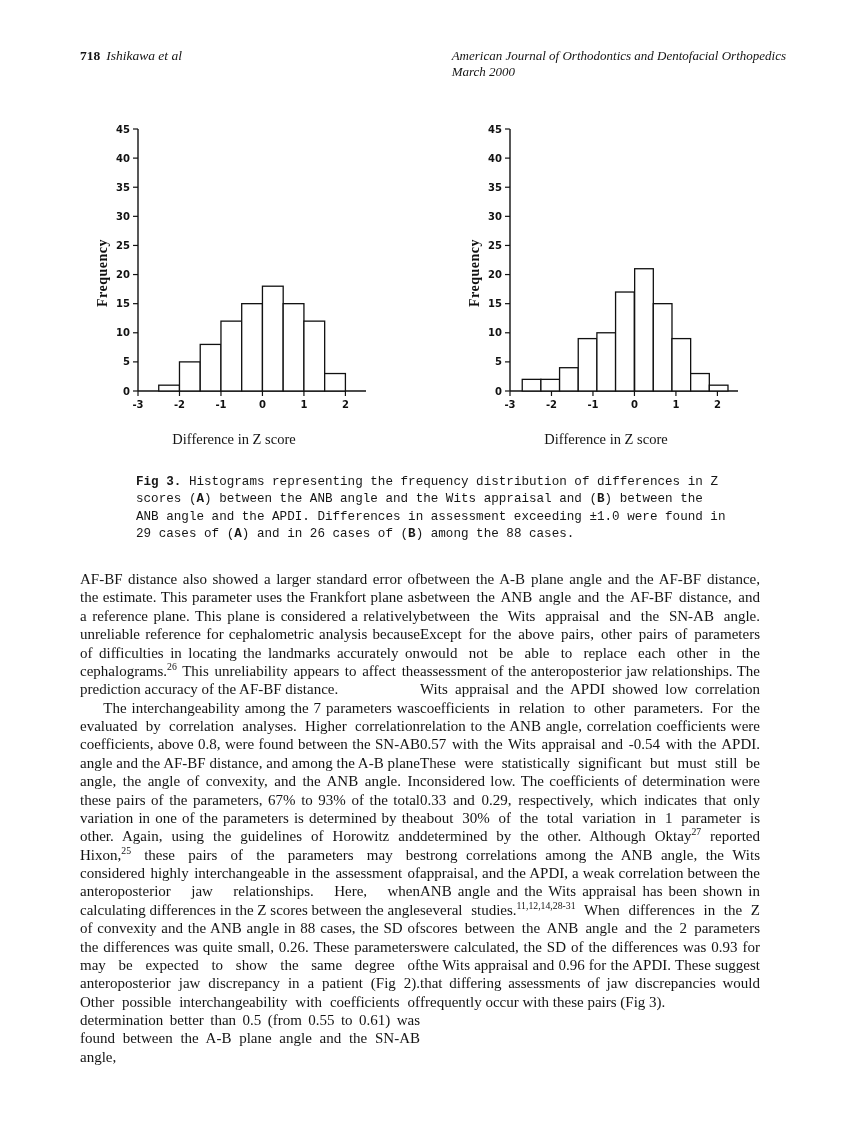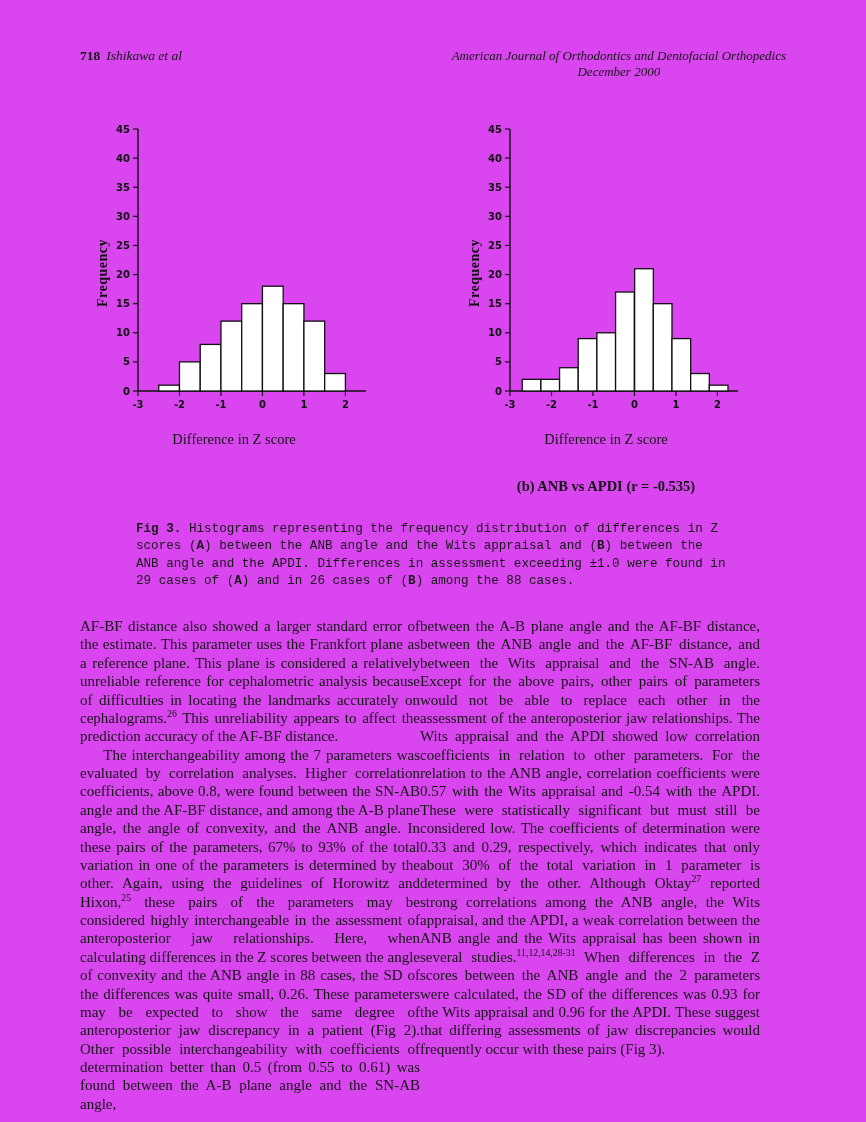--- a/index.html
+++ b/index.html
@@ -1,25 +1,25 @@
 <!DOCTYPE html>
 <html><head>
 <meta charset="utf-8">
 <style>
   html,body { margin:0; padding:0; background:#e8e8e8; }
   .page {
-    width:866px; height:1122px; margin:0 auto; background:#d946ef;
+    width:866px; height:1122px; margin:0 auto; background:#ffffff;
     box-sizing:border-box; padding:48px 80px 30px 80px;
     font-family:"Liberation Serif", serif; color:#141414; position:relative; overflow:hidden;
   }
   
   .header { display:flex; justify-content:space-between; align-items:flex-start; font-size:13.5px; }
   .pageno { font-weight:bold; margin-right:6px; }
   .authors { font-style:italic; }
-  .h-right { text-align:center; line-height:1.25; }
+  .h-right { text-align:left; line-height:1.25; }
   .journal { font-style:italic; font-size:13px; }
   .issue { font-style:italic; font-size:13px; }
 
   
   .figure-area { display:flex; gap:72px; margin-top:40px; padding-left:4px; }
   .chart-block { width:300px; text-align:center; }
   .chart-canvas { width:280px; height:300px; margin:0 auto; }
   .chart-canvas svg { display:block; }
   .chart-canvas text.tick { font:bold 10px "DejaVu Sans", sans-serif; fill:#111; }
   .chart-canvas text.ylab { font:bold 14px "Liberation Serif", serif; fill:#111; letter-spacing:.5px; }
@@ -46,21 +46,21 @@
 <body>
 
 <div class="page">
 
   <div class="header">
     <div>
       <span class="pageno">718</span><span class="authors">Ishikawa et al</span>
     </div>
     <div class="h-right">
       <div class="journal">American Journal of Orthodontics and Dentofacial Orthopedics</div>
-      <div class="issue">December 2000</div>
+      <div class="issue">March 2000</div>
     </div>
   </div>
 
   <div class="figure-area">
     <div class="chart-block">
       <div class="chart-canvas">
           <svg width="280" height="300">
             <line x1="44" y1="8" x2="44" y2="270" stroke="#111" stroke-width="1.4"></line>
             <line x1="44" y1="270" x2="272" y2="270" stroke="#111" stroke-width="1.4"></line>
             <line x1="39" y1="270" x2="44" y2="270" stroke="#111" stroke-width="1.2"></line>
@@ -154,21 +154,20 @@
             <rect x="149.57037037037037" y="171.0222222222222" width="18.666666666666657" height="98.97777777777779" fill="#ffffff" stroke="#111" stroke-width="1.3"></rect>
             <rect x="168.65185185185186" y="147.73333333333332" width="18.666666666666657" height="122.26666666666668" fill="#ffffff" stroke="#111" stroke-width="1.3"></rect>
             <rect x="187.31851851851852" y="182.66666666666669" width="18.666666666666657" height="87.33333333333331" fill="#ffffff" stroke="#111" stroke-width="1.3"></rect>
             <rect x="205.98518518518517" y="217.60000000000002" width="18.666666666666686" height="52.39999999999998" fill="#ffffff" stroke="#111" stroke-width="1.3"></rect>
             <rect x="224.65185185185186" y="252.53333333333333" width="18.66666666666663" height="17.46666666666667" fill="#ffffff" stroke="#111" stroke-width="1.3"></rect>
             <rect x="243.3185185185185" y="264.17777777777775" width="18.666666666666686" height="5.822222222222251" fill="#ffffff" stroke="#111" stroke-width="1.3"></rect>
             <text x="13" y="152.10000000000002" text-anchor="middle" class="ylab" transform="rotate(-90 13 152.10000000000002)">Frequency</text>
           </svg>
         </div>
       <div class="xlabel">Difference in Z score</div>
-      <div class="chart-title">(b) ANB vs APDI  (r = -0.535)</div>
     </div>
   </div>
 
   <div class="fig-caption"><span class="b">Fig 3.</span><span> Histograms representing the frequency distribution of differences in Z scores (</span><span class="b">A</span><span>) between the ANB angle and the Wits appraisal and (</span><span class="b">B</span><span>) between the ANB angle and the APDI. Differences in assessment exceeding ±1.0 were found in 29 cases of (</span><span class="b">A</span><span>) and in 26 cases of (</span><span class="b">B</span><span>) among the 88 cases.</span></div>
 
   <div class="columns">
     <div class="col">
       <p><span>AF-BF distance also showed a larger standard error of the estimate. This parameter uses the Frankfort plane as a reference plane. This plane is considered a relatively unreliable reference for cephalometric analysis because of difficulties in locating the landmarks accurately on cephalograms.</span><sup>26</sup><span> This unreliability appears to affect the prediction accuracy of the AF-BF distance.</span></p>
       <p class="indent"><span>The interchangeability among the 7 parameters was evaluated by correlation analyses. Higher correlation coefficients, above 0.8, were found between the SN-AB angle and the AF-BF distance, and among the A-B plane angle, the angle of convexity, and the ANB angle. In these pairs of the parameters, 67% to 93% of the total variation in one of the parameters is determined by the other. Again, using the guidelines of Horowitz and Hixon,</span><sup>25</sup><span> these pairs of the parameters may be considered highly interchangeable in the assessment of anteroposterior jaw relationships. Here, when calculating differences in the Z scores between the angle of convexity and the ANB angle in 88 cases, the SD of the differences was quite small, 0.26. These parameters may be expected to show the same degree of anteroposterior jaw discrepancy in a patient (Fig 2). Other possible interchangeability with coefficients of determination better than 0.5 (from 0.55 to 0.61) was found between the A-B plane angle and the SN-AB angle,</span></p>
     </div>

